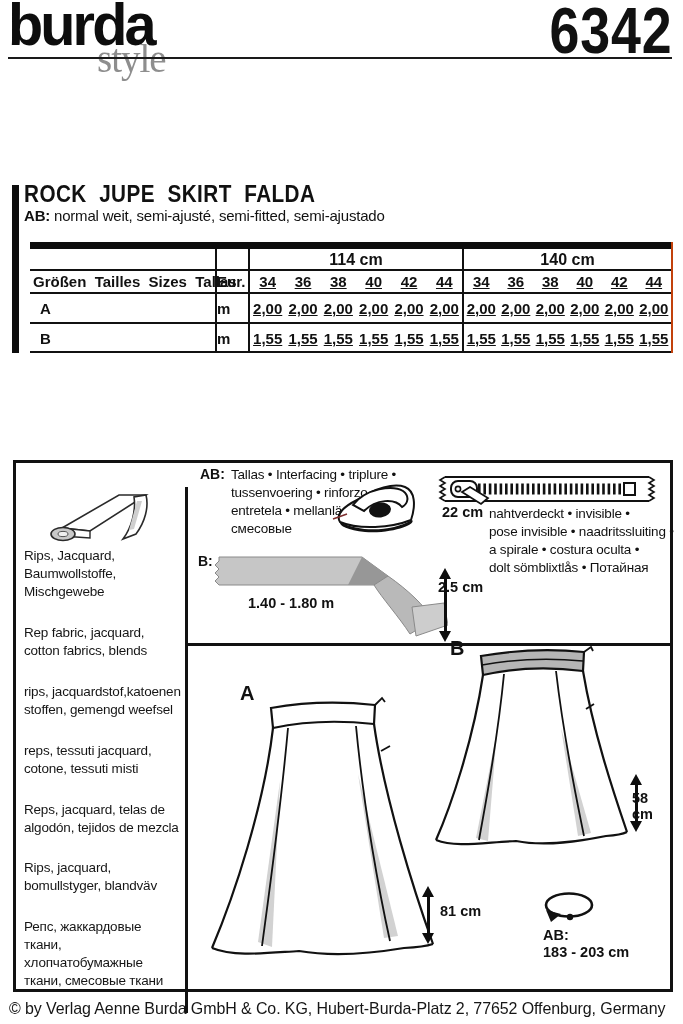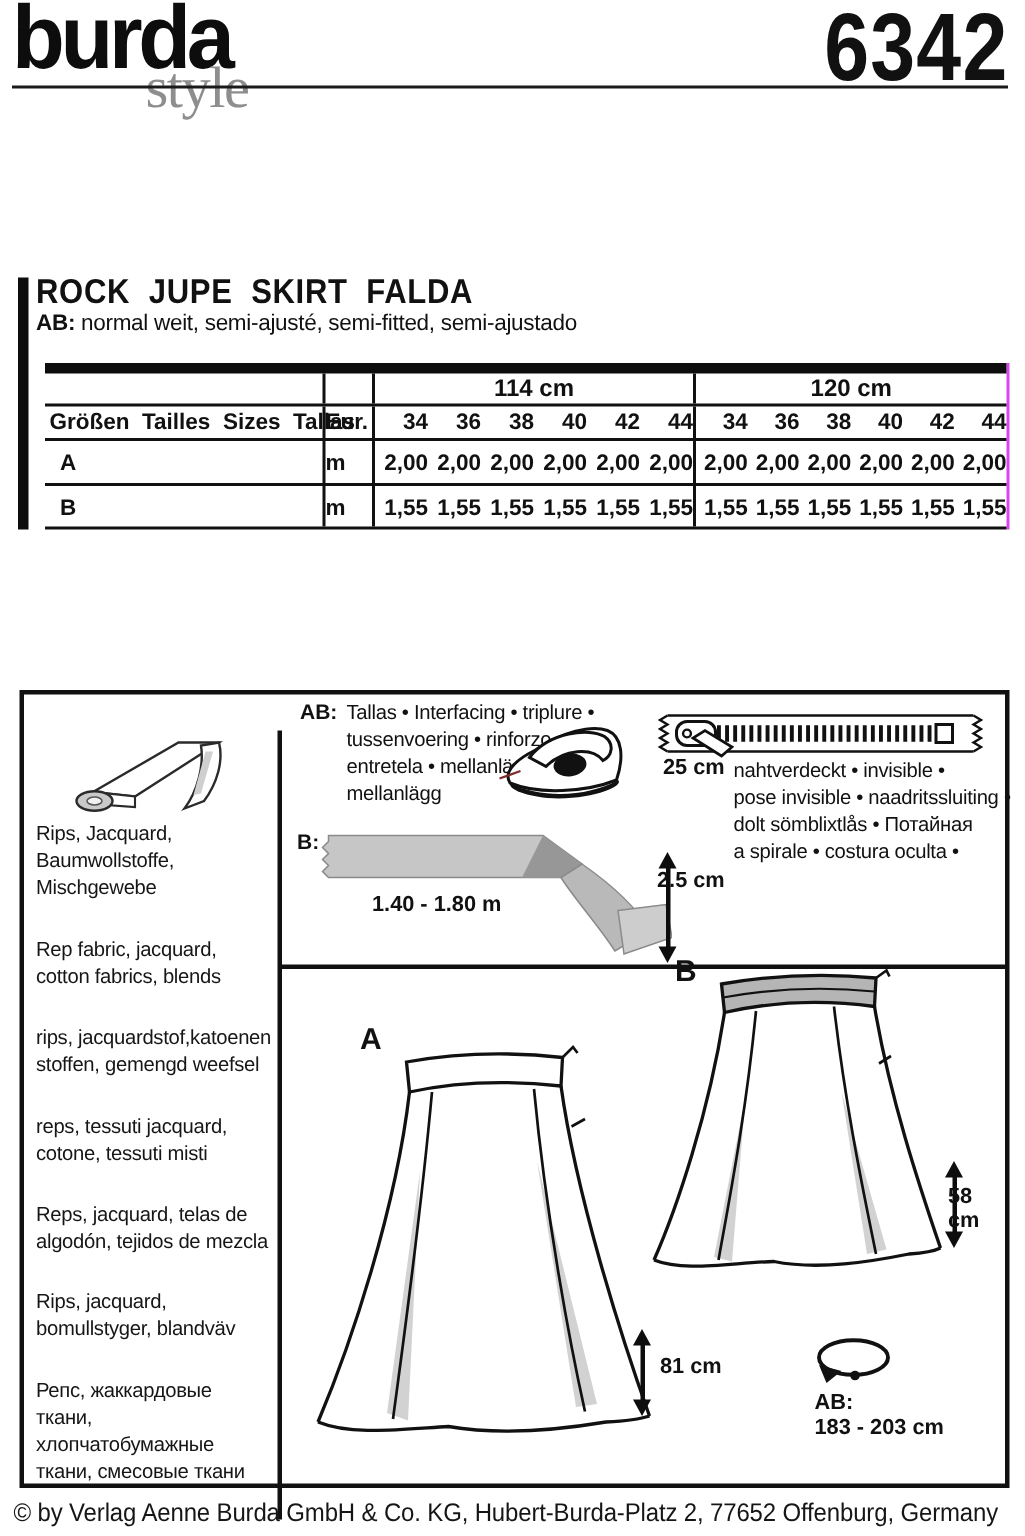--- a/index.html
+++ b/index.html
@@ -17,30 +17,30 @@
            letter-spacing:1px; transform:scaleX(.84); transform-origin:right top; }
 
   
   .title-bar { position:absolute; left:12px; top:185px; width:7px; height:168px; background:#0d0d0d; }
   .garment-title { position:absolute; left:24px; top:181px; font-size:23px; font-weight:bold;
            white-space:pre; transform:scaleX(.9); transform-origin:left top; letter-spacing:.5px; }
   .fit-line { position:absolute; left:24px; top:207px; font-size:15px; letter-spacing:-.2px; }
   .fit-line .lbl { font-weight:bold; }
 
   
-  .tbl { position:absolute; left:30px; top:242px; width:643px; border-right:2px solid #d946ef; }
+  .tbl { position:absolute; left:30px; top:242px; width:643px; border-right:2px solid #c2410c; }
   .tbl-topbar { height:7px; background:#0d0d0d; }
   .trow { display:flex; border-bottom:2px solid #111; }
   .cell { font-weight:bold; font-size:15px; }
   .c-label { width:187px; border-right:2px solid #111; padding-left:3px; white-space:pre; }
   .c-eur { width:33px; border-right:2px solid #111; }
   .c-grp { width:212px; display:flex; }
   .c-grp2 { width:209px; border-left:2px solid #111; display:flex; }
   .grp-head { text-align:center; width:100%; font-size:16px; font-weight:bold; }
-  .size-cell { flex:1; text-align:right; }
+  .size-cell { flex:1; text-align:center;text-decoration:underline; }
   .r-h1 { height:22px; line-height:22px; }
   .r-h2 { height:23px; line-height:21px; }
   .r-a { height:30px; line-height:30px; }
   .r-b { height:29px; line-height:29px; border-bottom:2px solid #111; }
   .view-cell { padding-left:10px !important; }
 
   
   .panel { position:absolute; left:13px; top:460px; width:660px; height:532px; border:3px solid #111; }
   .fab-col { position:absolute; left:0; top:0; width:172px; height:100%; border-right:3px solid #111;margin-top:24px; }
   .fab-icon { position:absolute; left:33px; top:3px; }
@@ -101,21 +101,21 @@
 
   <div class="tbl">
     <div class="tbl-topbar"></div>
     <div class="trow r-h1">
       <div class="cell c-label"></div>
       <div class="cell c-eur"></div>
       <div class="cell c-grp">
           <div class="grp-head">114 cm</div>
         </div>
       <div class="cell c-grp2">
-          <div class="grp-head">120 cm</div>
+          <div class="grp-head">140 cm</div>
         </div>
     </div>
     <div class="trow r-h2">
       <div class="cell c-label">Größen  Tailles  Sizes  Tallas</div>
       <div class="cell c-eur">Eur.</div>
       <div class="cell c-grp">
           <div class="size-cell">34</div>
           <div class="size-cell">36</div>
           <div class="size-cell">38</div>
           <div class="size-cell">40</div>
@@ -194,21 +194,21 @@
           <div class="fabric-item">Репс, жаккардовые ткани, хлопчатобумажные ткани, смесовые ткани</div>
         </div>
     </div>
 
     <div class="notions">
       <div class="interf-label">AB:</div>
       <div class="interf-lines">
           <div>Tallas • Interfacing • triplure •</div>
           <div>tussenvoering • rinforzo •</div>
           <div>entretela • mellanlägg •</div>
-          <div>mellanlägg</div>
+          <div>смесовые</div>
         </div>
 
       <svg class="iron" width="90" height="62" viewBox="0 0 90 62">
         <path d="M9,46 C30,57 62,55 81,44 C86,48 62,58 34,56 C17,54 8,50 9,46 Z" fill="#111"></path>
         <path d="M9,46 C4,38 14,30 26,24 C44,12 63,7 74,11 C84,15 85,29 80,44 C60,52 28,54 9,46 Z" fill="#fff" stroke="#111" stroke-width="2"></path>
         <path d="M22,29 C35,12 62,9 72,15 C79,20 77,28 71,31 C64,22 45,23 33,35 Z" fill="#fff" stroke="#111" stroke-width="2"></path>
         <ellipse cx="49" cy="34" rx="11" ry="7.5" fill="#111" transform="rotate(-8 49 34)"></ellipse>
         <line x1="2" y1="43" x2="16" y2="38" stroke="#7c2d2d" stroke-width="1.5"></line>
       </svg>
 
@@ -216,26 +216,26 @@
         <path d="M9,6 L4,9 9,12 4,15 9,18 4,21 9,24 4,27 9,30" fill="none" stroke="#111" stroke-width="1.6"></path>
         <path d="M213,6 L218,9 213,12 218,15 213,18 218,21 213,24 218,27 213,30" fill="none" stroke="#111" stroke-width="1.6"></path>
         <line x1="9" y1="6" x2="213" y2="6" stroke="#111" stroke-width="1.8"></line>
         <line x1="9" y1="30" x2="213" y2="30" stroke="#111" stroke-width="1.8"></line>
         <line x1="42" y1="18" x2="188" y2="18" stroke="#111" stroke-width="11" stroke-dasharray="2.6 2.8"></line>
         <rect x="188" y="12" width="11" height="12" fill="#fff" stroke="#111" stroke-width="2"></rect>
         <rect x="15" y="10" width="26" height="16" rx="7" fill="#fff" stroke="#111" stroke-width="2"></rect>
         <circle cx="22" cy="18" r="2.6" fill="#fff" stroke="#111" stroke-width="1.6"></circle>
         <path d="M26,21 L45,33 L52,27 L34,16 Z" fill="#fff" stroke="#111" stroke-width="1.8"></path>
       </svg>
-      <div class="zip-length">25 cm</div>
+      <div class="zip-length">22 cm</div>
       <div class="zip-lines">
           <div>nahtverdeckt • invisible •</div>
           <div>pose invisible • naadritssluiting •</div>
+          <div>a spirale • costura oculta •</div>
           <div>dolt sömblixtlås • Потайная</div>
-          <div>a spirale • costura oculta •</div>
         </div>
 
       <div class="strip-label">B:</div>
       <svg class="strip" width="236" height="92" viewBox="0 0 236 92">
         <polygon points="7,8 150,8 176,27 162,36 7,36 3,32 7,28 3,24 7,20 3,16 7,12" fill="#c6c6c6" stroke="#8a8a8a" stroke-width="1"></polygon>
         <polygon points="150,8 176,27 162,36 136,36" fill="#979797"></polygon>
         <path d="M176,27 C196,41 213,57 221,71 L198,85 C187,68 170,49 162,36 Z" fill="#b9b9b9" stroke="#8a8a8a" stroke-width="1"></path>
         <polygon points="200,58 232,54 236,76 204,87" fill="#cdcdcd" stroke="#8a8a8a" stroke-width="1"></polygon>
       </svg>
       <div class="strip-length">1.40 - 1.80 m</div>

